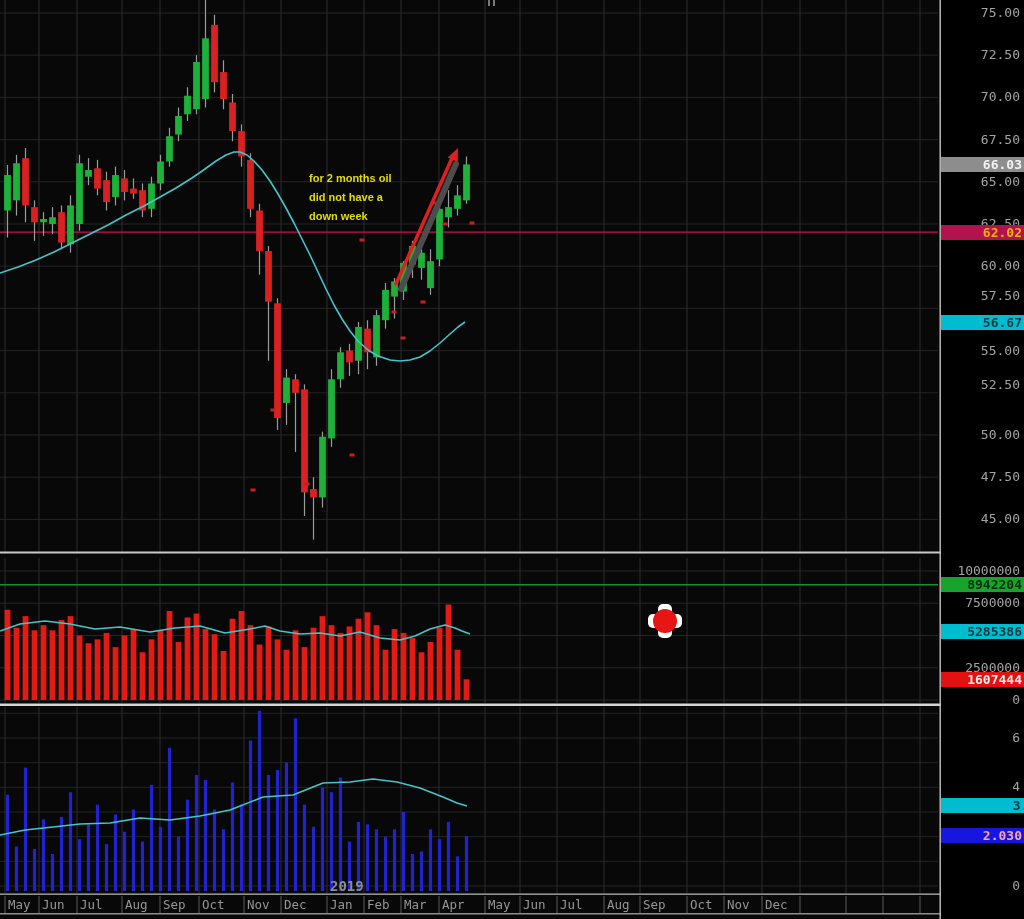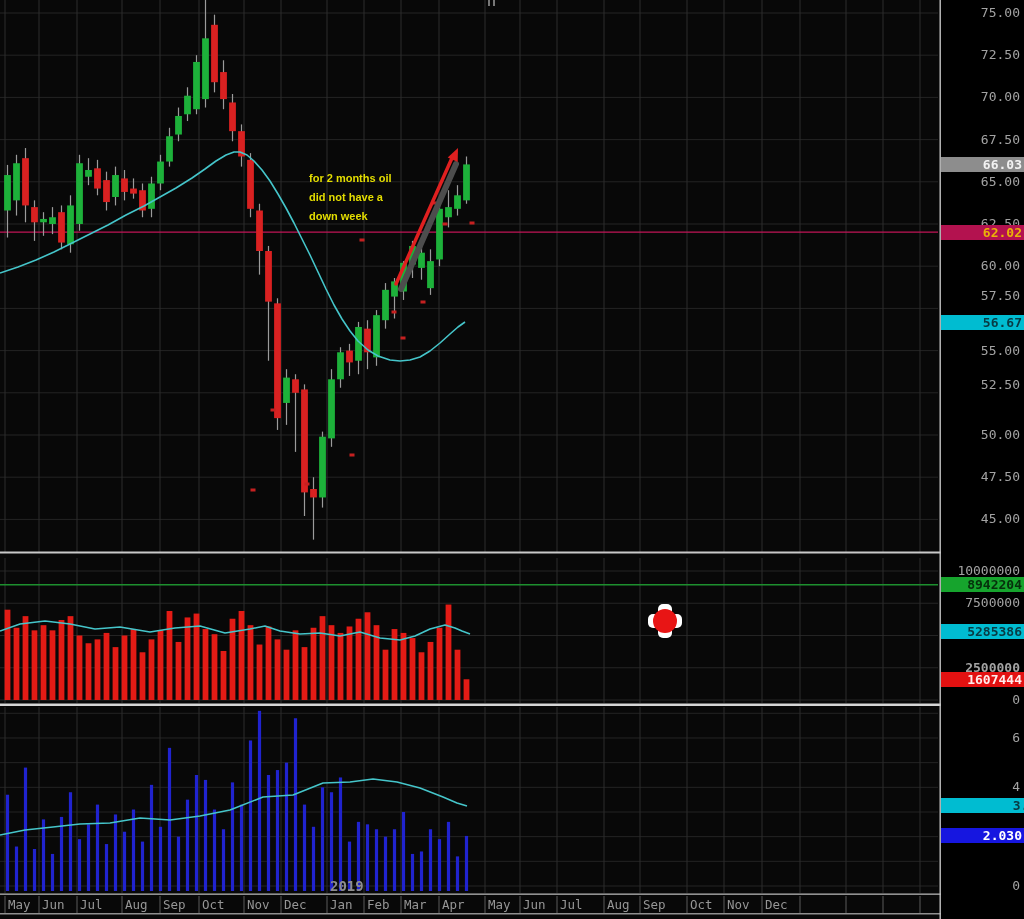--- a/index.html
+++ b/index.html
@@ -15,21 +15,21 @@
   .axis-col{position:absolute;left:941px;top:0;width:83px;height:919px;background:#000;}
   .tick{position:absolute;right:0;width:79px;height:15px;line-height:15px;text-align:right;
        padding-right:4px;font-size:13px;color:#a3a3a3;}
   .badge{position:absolute;left:0;width:81px;height:15px;line-height:15px;text-align:right;
        padding-right:2px;font-size:13px;font-weight:700;z-index:3;}
   .bg-gray{background:#8d8d8d;color:#f2f2f2;}
   .bg-magenta{background:#b3124f;color:#eab308;}
   .bg-cyan{background:#00bcd1;color:#083b44;}
   .bg-green{background:#16a42d;color:#06300c;}
   .bg-red{background:#e31111;color:#ffecec;}
-  .bg-blue{background:#1616e0;color:#ffffff;}
+  .bg-blue{background:#1616e0;color:#fca5a5;}
 </style>
 </head>
 <body>
 
 <div class="app">
   <svg id="chart-svg" width="1024" height="919">
       <rect x="0" y="0" width="940" height="919" fill="#080808"></rect>
       <line x1="0" y1="13" x2="938" y2="13" stroke="#242424" stroke-width="1"></line>
       <line x1="0" y1="55.199999999999996" x2="938" y2="55.199999999999996" stroke="#242424" stroke-width="1"></line>
       <line x1="0" y1="97.39999999999999" x2="938" y2="97.39999999999999" stroke="#242424" stroke-width="1"></line>
@@ -438,19 +438,19 @@
       <div class="tick" style="top: 216px;">62.50</div>
       <div class="tick" style="top: 258.2px;">60.00</div>
       <div class="tick" style="top: 288px; padding-left: 23px;">57.50</div>
       <div class="tick" style="top: 342.6px;">55.00</div>
       <div class="tick" style="top: 377px;">52.50</div>
       <div class="tick" style="top: 427px;">50.00</div>
       <div class="tick" style="top: 469.2px;">47.50</div>
       <div class="tick" style="top: 511.4px;">45.00</div>
       <div class="tick" style="top: 563px;">10000000</div>
       <div class="tick" style="top: 595.25px; padding-left: 36px;">7500000</div>
-      <div class="tick" style="top: 659.75px; font-weight: bold;">2500000</div>
+      <div class="tick" style="top: 659.75px;">2500000</div>
       <div class="tick" style="top: 692px;">0</div>
       <div class="tick" style="top: 729.98px;">6</div>
       <div class="tick" style="top: 779.32px;">4</div>
       <div class="tick" style="top: 878px;">0</div>
     </div>
 </div>
 
 </body></html>

